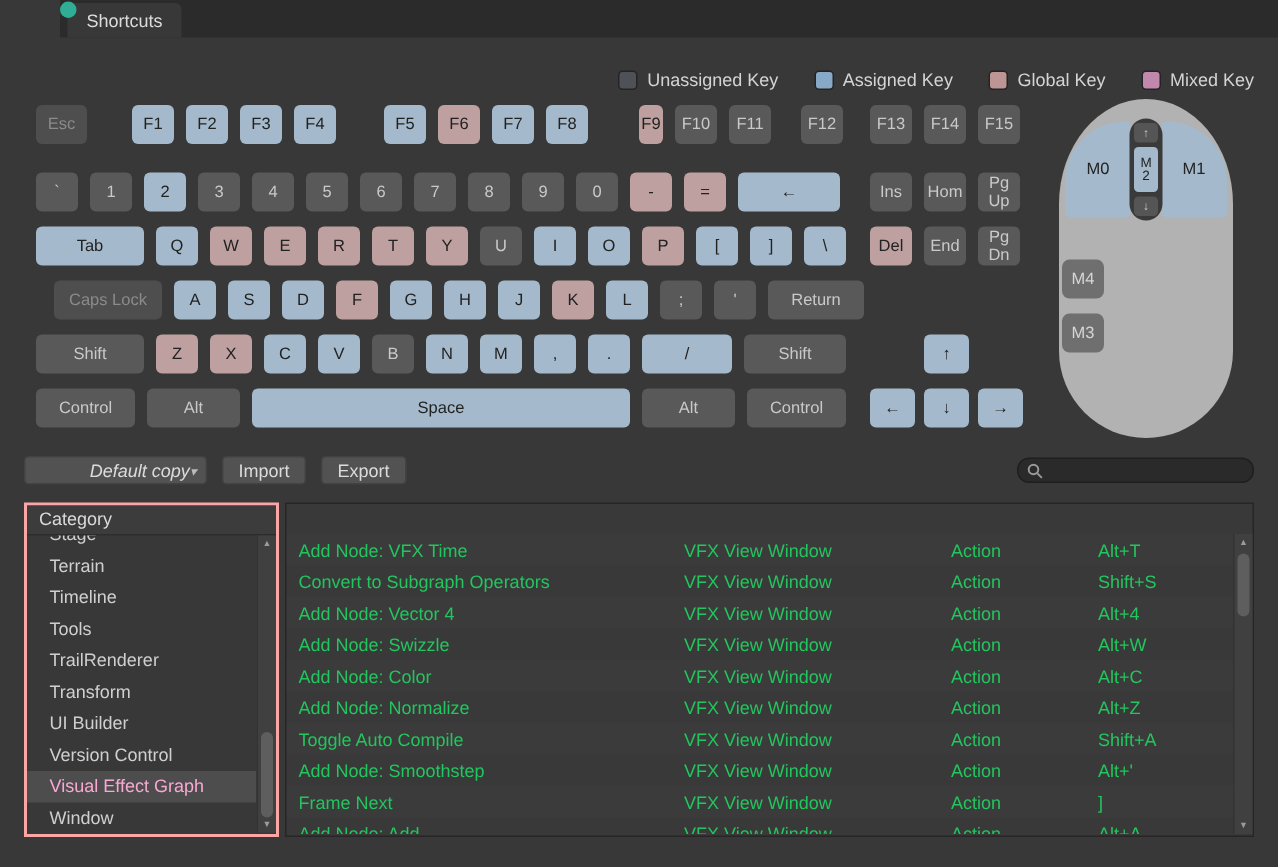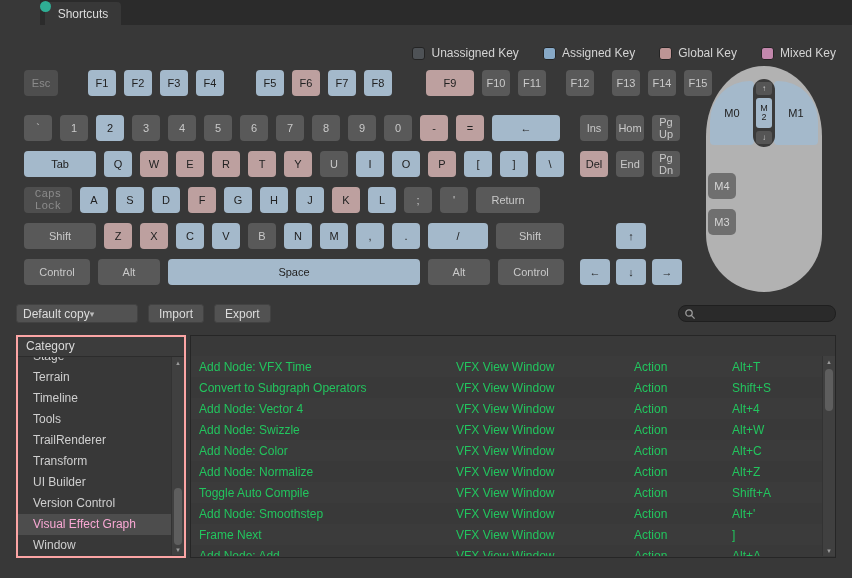--- a/index.html
+++ b/index.html
@@ -47,22 +47,22 @@
       color:#222;display:flex;align-items:center;justify-content:center;white-space:pre-line;
       text-align:center;cursor:pointer;}
   .m4{position:absolute;left:2px;top:107px;width:28px;height:26px;background:#6f6f6f;border-radius:5px;
       display:flex;align-items:center;justify-content:center;font-size:11px;color:#d6d6d6;cursor:pointer;}
   .m3{position:absolute;left:2px;top:143px;width:28px;height:26px;background:#6f6f6f;border-radius:5px;
       display:flex;align-items:center;justify-content:center;font-size:11px;color:#d6d6d6;cursor:pointer;}
 
   
   .toolbar{position:absolute;left:16px;top:304px;right:16px;display:flex;align-items:flex-start;}
   .dropdown{width:122px;height:19px;background:var(--control-bg);border:1px solid #424242;border-radius:3px;
-            display:flex;align-items:center;justify-content:flex-start;padding:0 6px;box-sizing:border-box;
-            font-size:12px;color:#dcdcdc;cursor:pointer;}
+            display:flex;align-items:center;justify-content:flex-end;padding:0 6px;box-sizing:border-box;
+            font-size:12px;color:#dcdcdc;cursor:pointer;font-style:italic;}
   .caret{font-size:9px;color:#bbb;}
   .btn{height:19px;padding:0 10px;margin-left:10px;background:var(--control-bg);border:1px solid #424242;
        border-radius:3px;font-size:12px;color:#dcdcdc;font-family:"Liberation Sans",sans-serif;cursor:pointer;}
   .search{margin-left:auto;margin-top:1px;width:158px;height:17px;background:#2a2a2a;border:1px solid #1f1f1f;
           border-radius:8px;display:flex;align-items:center;padding-left:5px;box-sizing:border-box;}
   .search input{background:transparent;border:none;outline:none;color:#ddd;font-size:11px;width:130px;
                 font-family:"Liberation Sans",sans-serif;}
 
   
   .cat-panel{position:absolute;left:16px;top:335px;width:170px;height:223px;background:#383838;
@@ -132,21 +132,21 @@
       <div class="kb-row">
         <div class="key k-d" style="width: 34px; margin-left: 0px;">Esc</div>
         <div class="key k-a" style="width: 28px; margin-left: 30px;">F1</div>
         <div class="key k-a" style="width: 28px; margin-left: 8px;">F2</div>
         <div class="key k-a" style="width: 28px; margin-left: 8px;">F3</div>
         <div class="key k-a" style="width: 28px; margin-left: 8px;">F4</div>
         <div class="key k-a" style="width: 28px; margin-left: 32px;">F5</div>
         <div class="key k-g" style="width: 28px; margin-left: 8px;">F6</div>
         <div class="key k-a" style="width: 28px; margin-left: 8px;">F7</div>
         <div class="key k-a" style="width: 28px; margin-left: 8px;">F8</div>
-        <div class="key k-g" style="width: 48px; margin-left: 34px;">F9</div>
+        <div class="key k-g" style="width: 16px; margin-left: 34px;">F9</div>
         <div class="key k-u" style="width: 28px; margin-left: 8px;">F10</div>
         <div class="key k-u" style="width: 28px; margin-left: 8px;">F11</div>
         <div class="key k-u" style="width: 28px; margin-left: 20px;">F12</div>
         <div class="key k-u" style="width: 28px; margin-left: 18px;">F13</div>
         <div class="key k-u" style="width: 28px; margin-left: 8px;">F14</div>
         <div class="key k-u" style="width: 28px; margin-left: 8px;">F15</div>
       </div>
       <div class="kb-row">
         <div class="key k-u" style="width: 28px; margin-left: 0px;">`</div>
         <div class="key k-u" style="width: 28px; margin-left: 8px;">1</div>
@@ -181,21 +181,21 @@
         <div class="key k-g" style="width: 28px; margin-left: 8px;">P</div>
         <div class="key k-a" style="width: 28px; margin-left: 8px;">[</div>
         <div class="key k-a" style="width: 28px; margin-left: 8px;">]</div>
         <div class="key k-a" style="width: 28px; margin-left: 8px;">\</div>
         <div class="key k-g" style="width: 28px; margin-left: 16px;">Del</div>
         <div class="key k-u" style="width: 28px; margin-left: 8px;">End</div>
         <div class="key k-u" style="width: 28px; margin-left: 8px;">Pg
 Dn</div>
       </div>
       <div class="kb-row">
-        <div class="key k-d" style="width: 48px; margin-left: 0px; font-family: Liberation Mono, monospace;">Caps Lock</div>
+        <div class="key k-d" style="width: 72px; margin-left: 12px;">Caps Lock</div>
         <div class="key k-a" style="width: 28px; margin-left: 8px;">A</div>
         <div class="key k-a" style="width: 28px; margin-left: 8px;">S</div>
         <div class="key k-a" style="width: 28px; margin-left: 8px;">D</div>
         <div class="key k-g" style="width: 28px; margin-left: 8px;">F</div>
         <div class="key k-a" style="width: 28px; margin-left: 8px;">G</div>
         <div class="key k-a" style="width: 28px; margin-left: 8px;">H</div>
         <div class="key k-a" style="width: 28px; margin-left: 8px;">J</div>
         <div class="key k-g" style="width: 28px; margin-left: 8px;">K</div>
         <div class="key k-a" style="width: 28px; margin-left: 8px;">L</div>
         <div class="key k-u" style="width: 28px; margin-left: 8px;">;</div>

